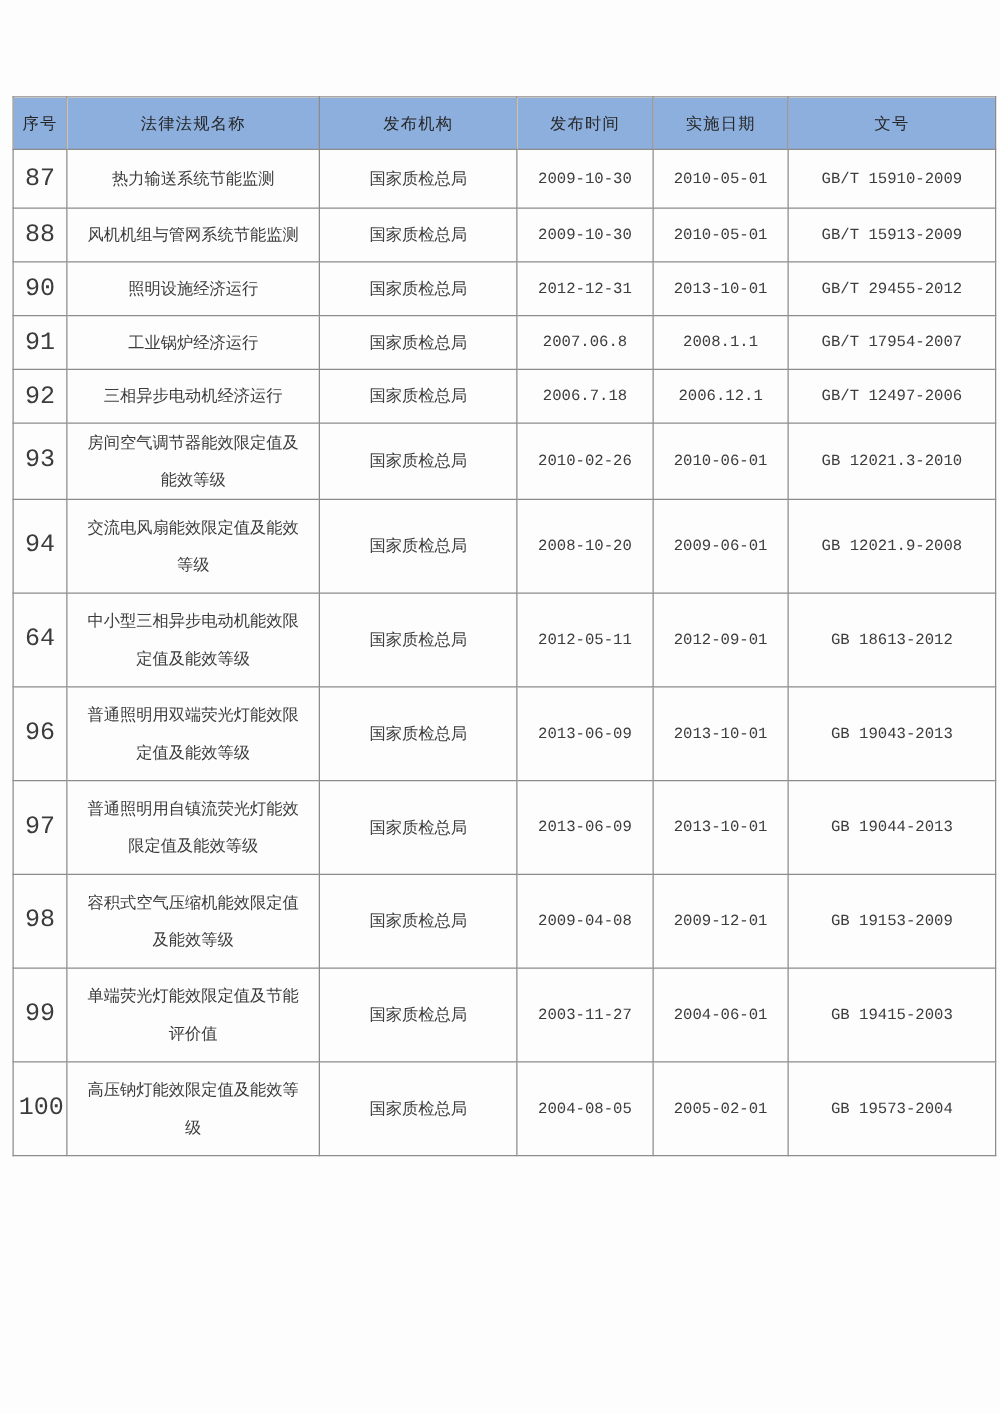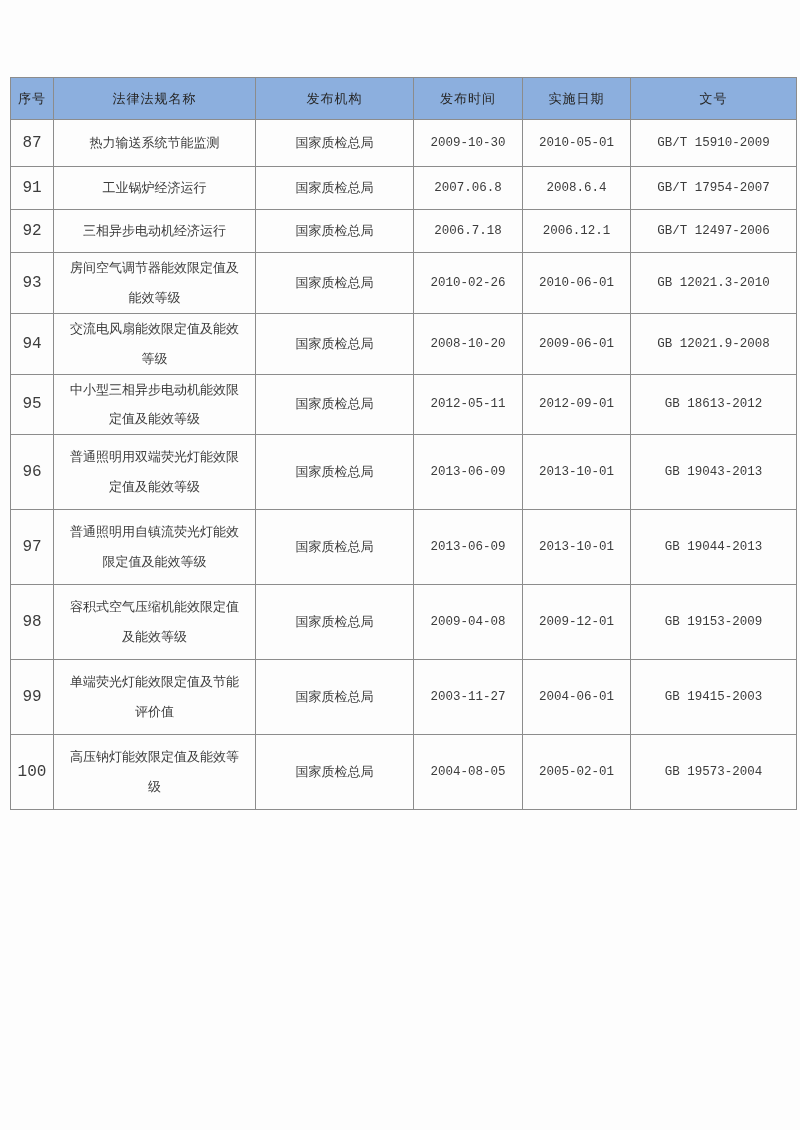--- a/index.html
+++ b/index.html
@@ -57,21 +57,21 @@
     font-family: Liberation Serif, serif;
   }
   .reg-table td.col-seq,
   .reg-table td.col-pub_date,
   .reg-table td.col-impl_date,
   .reg-table td.col-doc_no {
     font-family: "Liberation Mono", "DejaVu Sans Mono", monospace;
     font-size: 12.5px;
     letter-spacing: 0px;
   }
-  .reg-table td.col-seq { font-size: 16px; }
+  .reg-table td.col-seq { font-size: 20px; }
 </style>
 </head>
 <body>
 
 <div class="page">
   <table class="reg-table">
     <colgroup>
       <col style="width:43px">
       <col style="width:202px">
       <col style="width:158px">
@@ -92,25 +92,41 @@
     <tbody id="body-rows">
         <tr>
           <td class="col-seq">87</td>
           <td class="col-name">热力输送系统节能监测</td>
           <td class="col-agency">国家质检总局</td>
           <td class="col-pub_date">2009-10-30</td>
           <td class="col-impl_date">2010-05-01</td>
           <td class="col-doc_no">GB/T 15910-2009</td>
         </tr>
         <tr>
+          <td class="col-seq">88</td>
+          <td class="col-name">风机机组与管网系统节能监测</td>
+          <td class="col-agency">国家质检总局</td>
+          <td class="col-pub_date">2009-10-30</td>
+          <td class="col-impl_date">2010-05-01</td>
+          <td class="col-doc_no">GB/T 15913-2009</td>
+        </tr>
+        <tr>
+          <td class="col-seq">90</td>
+          <td class="col-name">照明设施经济运行</td>
+          <td class="col-agency">国家质检总局</td>
+          <td class="col-pub_date">2012-12-31</td>
+          <td class="col-impl_date">2013-10-01</td>
+          <td class="col-doc_no">GB/T 29455-2012</td>
+        </tr>
+        <tr>
           <td class="col-seq">91</td>
           <td class="col-name">工业锅炉经济运行</td>
           <td class="col-agency">国家质检总局</td>
           <td class="col-pub_date">2007.06.8</td>
-          <td class="col-impl_date">2008.6.4</td>
+          <td class="col-impl_date">2008.1.1</td>
           <td class="col-doc_no">GB/T 17954-2007</td>
         </tr>
         <tr>
           <td class="col-seq">92</td>
           <td class="col-name">三相异步电动机经济运行</td>
           <td class="col-agency">国家质检总局</td>
           <td class="col-pub_date">2006.7.18</td>
           <td class="col-impl_date">2006.12.1</td>
           <td class="col-doc_no">GB/T 12497-2006</td>
         </tr>
@@ -124,21 +140,21 @@
         </tr>
         <tr>
           <td class="col-seq">94</td>
           <td class="col-name">交流电风扇能效限定值及能效等级</td>
           <td class="col-agency">国家质检总局</td>
           <td class="col-pub_date">2008-10-20</td>
           <td class="col-impl_date">2009-06-01</td>
           <td class="col-doc_no">GB 12021.9-2008</td>
         </tr>
         <tr>
-          <td class="col-seq">95</td>
+          <td class="col-seq">64</td>
           <td class="col-name">中小型三相异步电动机能效限定值及能效等级</td>
           <td class="col-agency">国家质检总局</td>
           <td class="col-pub_date">2012-05-11</td>
           <td class="col-impl_date">2012-09-01</td>
           <td class="col-doc_no">GB 18613-2012</td>
         </tr>
         <tr>
           <td class="col-seq">96</td>
           <td class="col-name">普通照明用双端荧光灯能效限定值及能效等级</td>
           <td class="col-agency">国家质检总局</td>

